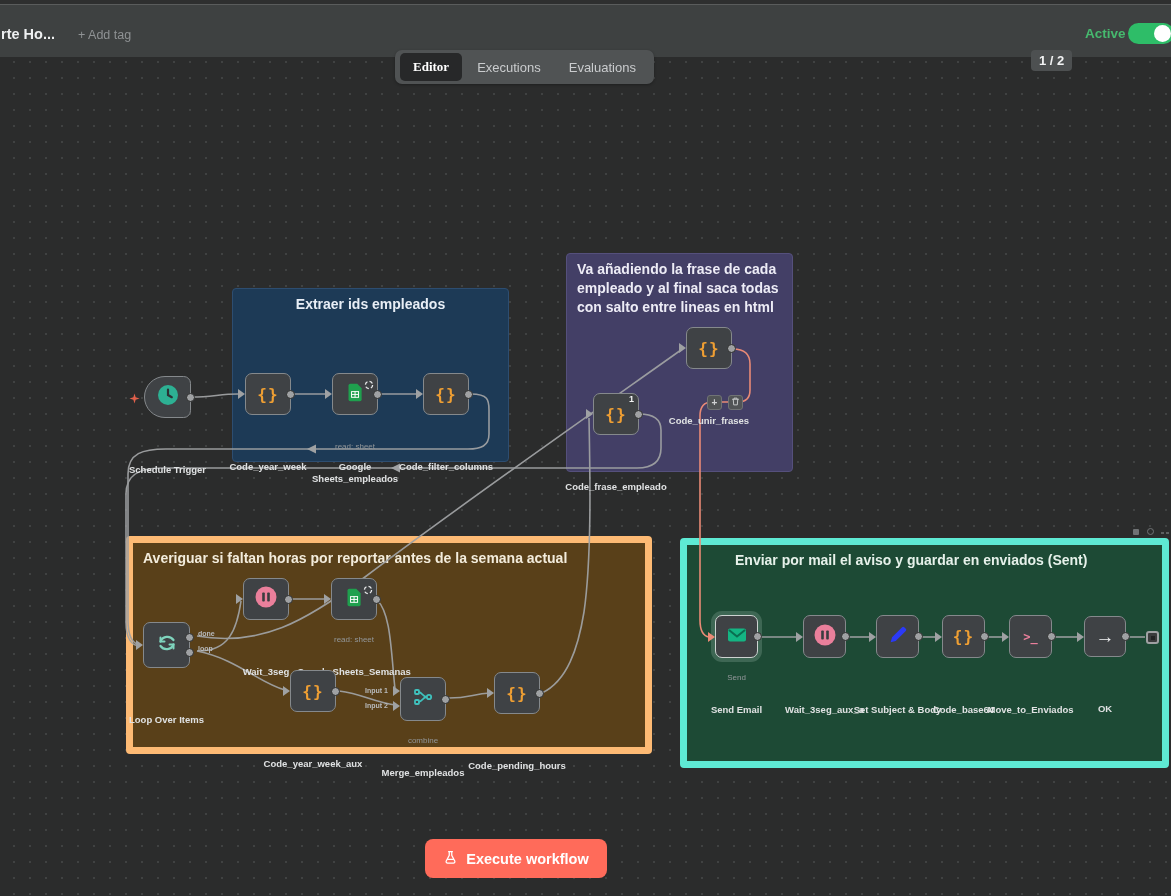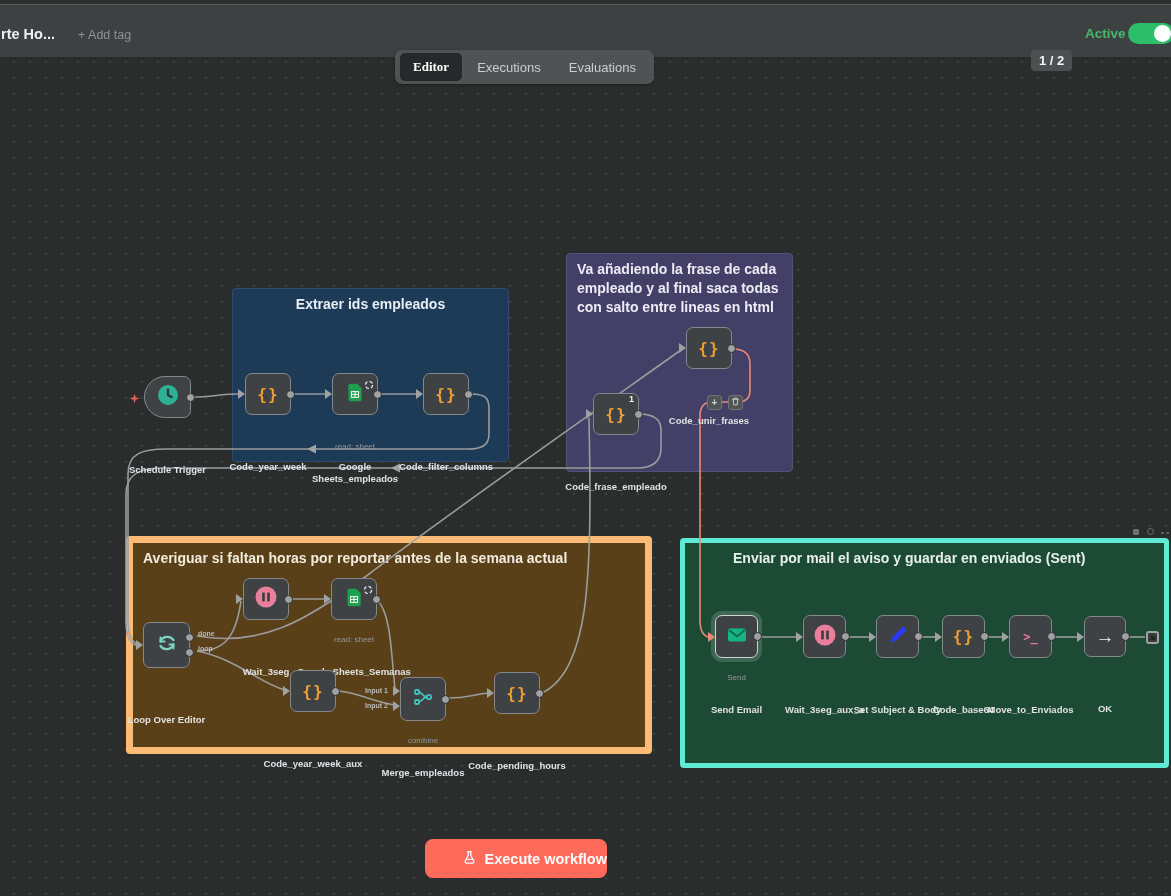--- a/index.html
+++ b/index.html
@@ -30,21 +30,21 @@
 
   
   .group { position:absolute; border-radius:4px; z-index:1; padding:6px 10px; }
   .group h3 { font-size:14px; font-weight:bold; line-height:1.35; }
   .g-blue   { left:232px; top:288px; width:277px; height:174px; background:#1d3a56; border:1px solid #2d4d70; }
   .g-blue h3 { color:#e8eef6;text-align:center; }
   .g-purple { left:566px; top:253px; width:227px; height:219px; background:#433f66; border:1px solid #55507c; }
   .g-purple h3 { color:#edecf6; }
   .g-brown  { left:126px; top:536px; width:526px; height:218px; background:#594019; border:7px solid #fdba74; }
   .g-brown h3 { color:#f3ecdc; }
-  .g-green  { left:680px; top:538px; width:489px; height:230px; background:#1d4a35; border:5px solid #5eead4;padding-left:48px; }
+  .g-green  { left:680px; top:538px; width:489px; height:230px; background:#1d4a35; border:7px solid #5eead4;padding-left:48px; }
   .g-green h3 { color:#e6f1ea; }
 
   
   svg.edges { position:absolute; left:0; top:0; z-index:2; pointer-events:none; }
 
   
   .node { position:absolute; width:46px; height:42px; background:#3f4245; border:1px solid #85898c;
           border-radius:7px; z-index:3; display:flex; align-items:center; justify-content:center; }
   .node.sm { width:43px; height:43px; }
   .node.trigger { border-radius:23px 8px 8px 23px; width:47px; }
@@ -78,21 +78,21 @@
   
   .endpoint { position:absolute; left:1146px; top:631px; width:13px; height:13px; border:2px solid #9fa1a3;
               border-radius:3px; background:#3a3c3c; z-index:3; display:flex; align-items:center; justify-content:center; }
   .endpoint i { width:4px; height:4px; background:#232424; display:block; }
 
   
   .sticky-ctrl { position:absolute; z-index:3; }
 
   
   .execute { position:absolute; left:425px; top:839px; width:182px; height:39px; background:#ff6b5a; border:none;
-             border-radius:8px; display:flex; align-items:center; justify-content:flex-end; gap:8px; z-index:20;
+             border-radius:8px; display:flex; align-items:center; justify-content:center; gap:8px; z-index:20;
              color:#ffffff; font-size:14.5px; font-weight:bold; font-family:"Liberation Sans", sans-serif; cursor:pointer; }
 
   .red-spark { position:absolute; left:129px; top:390px; z-index:3; }
 </style>
 </head>
 <body>
 
 <div class="canvas"></div>
 
 <div class="group g-blue">
@@ -224,21 +224,21 @@
         <path d="M5.5 6.5 V10.5 H9.5" stroke-width="2"></path>
         <path d="M18.5 17.5 V13.5 H14.5" stroke-width="2"></path>
       </svg>
   </span>
   <span class="mini-dot" style="top:10px">
       <span class="port-out-label">done</span>
     </span>
   <span class="mini-dot" style="top:25px">
       <span class="port-out-label">loop</span>
     </span>
-  <div class="nlabel">Loop Over Editor</div>
+  <div class="nlabel">Loop Over Items</div>
 </div>
 
 <div class="node" style="left:243px;top:578px">
   <span class="in-arrow"></span>
   <span>
     <svg width="24" height="24" viewBox="0 0 24 24">
         <circle cx="12" cy="12" r="10.5" fill="#ea7f9b"></circle>
         <rect x="8.2" y="7.5" width="2.6" height="9" rx="0.8" fill="#3a3d3f"></rect>
         <rect x="13.2" y="7.5" width="2.6" height="9" rx="0.8" fill="#3a3d3f"></rect>
       </svg>

